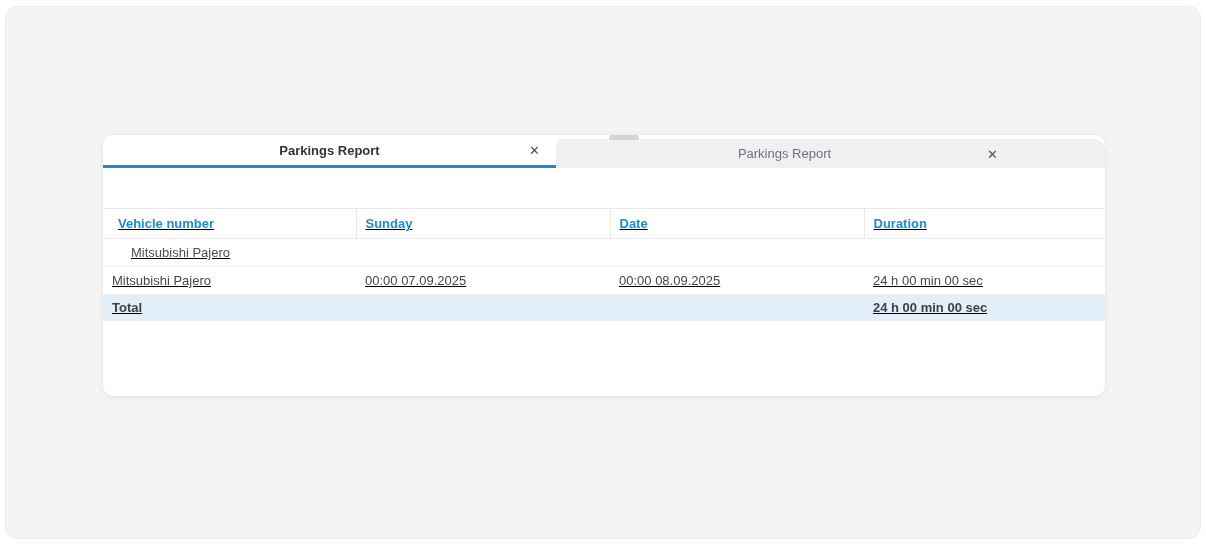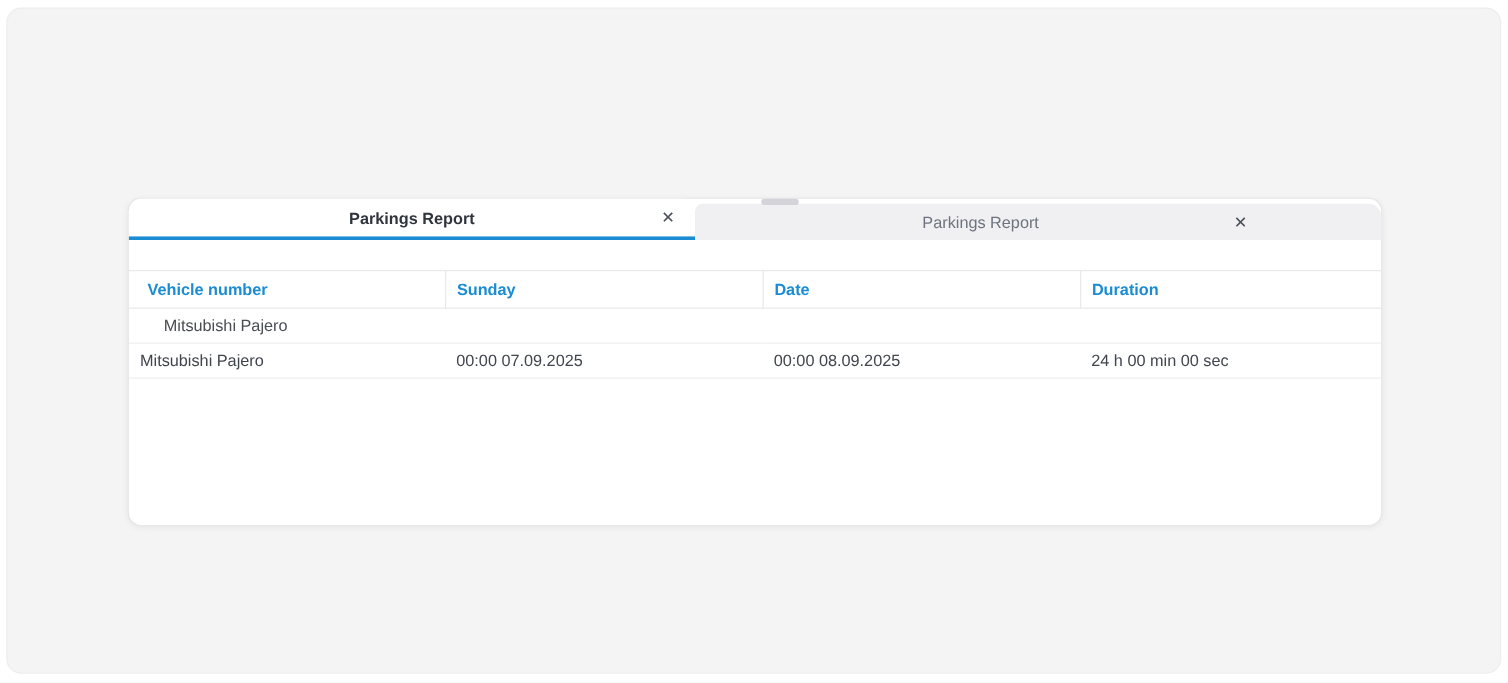--- a/index.html
+++ b/index.html
@@ -13,21 +13,21 @@
   }
   .screen {
     position: absolute;
     left: 5px; top: 6px; right: 5px; bottom: 7px;
     background: #f4f4f5;
     border: 1px solid #ededef;
     border-radius: 12px;
   }
   .panel {
     position: absolute;
-    left: 97px; top: 152px;
+    left: 97px; top: 128px;
     width: 1002px; height: 261px;
     background: #ffffff;
     border-radius: 10px;
     box-shadow: 0 1px 6px rgba(0,0,0,0.07), 0 0 1px rgba(0,0,0,0.05);
   }
   .drag-handle {
     position: absolute;
     left: 506px; top: 0px;
     width: 30px; height: 5px;
     background: #d3d3d9;
@@ -97,24 +97,25 @@
   }
   .report-date {
     margin: 32px 0 0 19px;
     font-size: 13px;
     line-height: 16px;
     font-weight: 700;
     color: #2e323b;
   }
   table.report-table {
     width: 100%;
-    margin-top: 24px;
+    margin-top: 40px;
     border-collapse: collapse;
     table-layout: fixed;
     font-size: 13px;
+    text-decoration: underline;
   }
   col.c1 { width: 253px; }
   col.c2 { width: 254px; }
   col.c3 { width: 254px; }
   col.c4 { width: auto; }
   .report-table thead th {
     height: 30px;
     text-align: left;
     font-weight: 700;
     color: #1a8cd3;
@@ -188,18 +189,24 @@
         <tbody>
           <tr class="group-row">
             <td colspan="4">Mitsubishi Pajero</td>
           </tr>
           <tr class="data-row">
             <td>Mitsubishi Pajero</td>
             <td>00:00 07.09.2025</td>
             <td>00:00 08.09.2025</td>
             <td>24 h 00 min 00 sec</td>
           </tr>
+          <tr class="total-row">
+            <td>Total</td>
+            <td></td>
+            <td></td>
+            <td>24 h 00 min 00 sec</td>
+          </tr>
         </tbody>
       </table>
     </div>
 
   </div>
 </div>
 
 </body></html>

